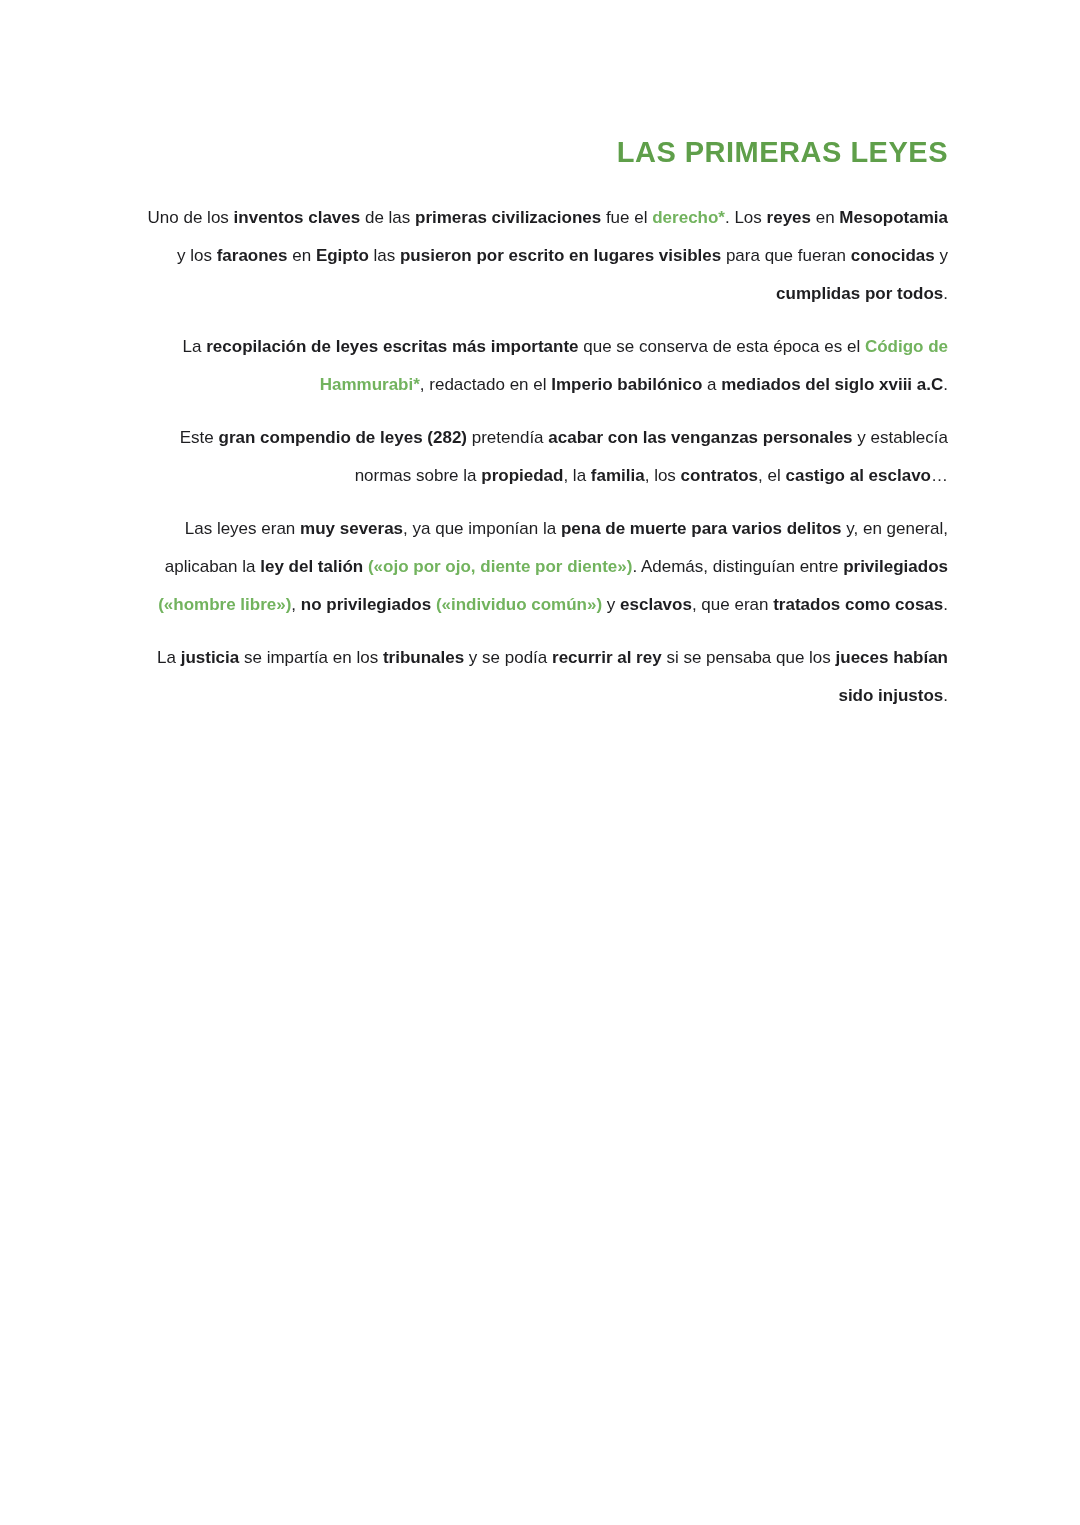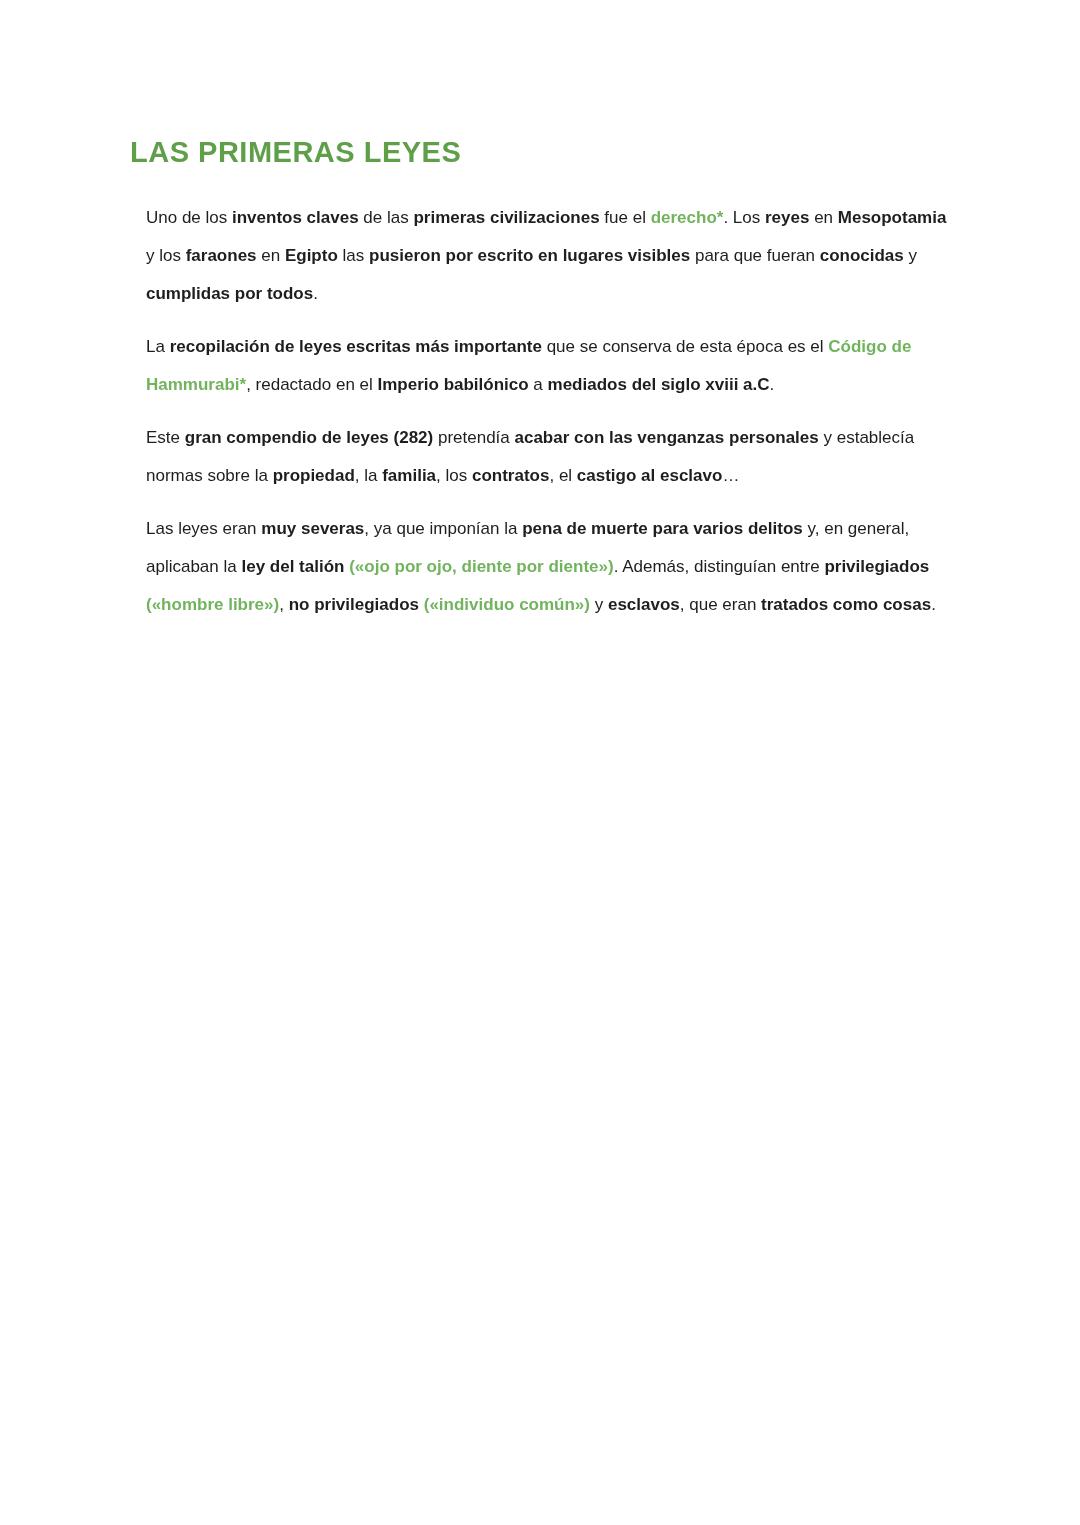--- a/index.html
+++ b/index.html
@@ -15,20 +15,21 @@
     font-family: "Liberation Sans", "DejaVu Sans", sans-serif;
     color: var(--text-color, #1e1e21);
     box-sizing: border-box;
     overflow: hidden;
   }
   .content {
     position: absolute;
     top: 136px;
     left: 130px;
     width: 818px;
+    text-align: right;
   }
   .doc-title {
     margin: 0 0 30px 0;
     font-size: 29px;
     font-weight: 800;
     letter-spacing: 0.5px;
     color: var(--title-green, #5f9f4a);
   }
   .doc-body p {
     margin: 0 0 15px 16px;
@@ -45,15 +46,16 @@
 <body>
 
 <div class="page" style="--title-green: #5f9f4a; --accent-green: #72b35e; --text-color: #1e1e21; background: rgb(255, 255, 255);">
   <div class="content">
     <h1 class="doc-title">LAS PRIMERAS LEYES</h1>
     <div class="doc-body">
         <p><span class="seg-r">Uno de los </span><span class="seg-b">inventos claves</span><span class="seg-r"> de las </span><span class="seg-b">primeras civilizaciones</span><span class="seg-r"> fue el </span><span class="seg-g">derecho*</span><span class="seg-r">. Los </span><span class="seg-b">reyes</span><span class="seg-r"> en </span><span class="seg-b">Mesopotamia</span><span class="seg-r"> y los </span><span class="seg-b">faraones</span><span class="seg-r"> en </span><span class="seg-b">Egipto</span><span class="seg-r"> las </span><span class="seg-b">pusieron por escrito en lugares visibles</span><span class="seg-r"> para que fueran </span><span class="seg-b">conocidas</span><span class="seg-r"> y </span><span class="seg-b">cumplidas por todos</span><span class="seg-r">.</span></p>
         <p><span class="seg-r">La </span><span class="seg-b">recopilación de leyes escritas más importante</span><span class="seg-r"> que se conserva de esta época es el </span><span class="seg-g">Código de Hammurabi*</span><span class="seg-r">, redactado en el </span><span class="seg-b">Imperio babilónico</span><span class="seg-r"> a </span><span class="seg-b">mediados del siglo xviii a.C</span><span class="seg-r">.</span></p>
         <p><span class="seg-r">Este </span><span class="seg-b">gran compendio de leyes (282)</span><span class="seg-r"> pretendía </span><span class="seg-b">acabar con las venganzas personales</span><span class="seg-r"> y establecía normas sobre la </span><span class="seg-b">propiedad</span><span class="seg-r">, la </span><span class="seg-b">familia</span><span class="seg-r">, los </span><span class="seg-b">contratos</span><span class="seg-r">, el </span><span class="seg-b">castigo al esclavo</span><span class="seg-r">…</span></p>
         <p><span class="seg-r">Las leyes eran </span><span class="seg-b">muy severas</span><span class="seg-r">, ya que imponían la </span><span class="seg-b">pena de muerte para varios delitos</span><span class="seg-r"> y, en general, aplicaban la </span><span class="seg-b">ley del talión </span><span class="seg-g">(«ojo por ojo, diente por diente»)</span><span class="seg-r">. Además, distinguían entre </span><span class="seg-b">privilegiados </span><span class="seg-g">(«hombre libre»)</span><span class="seg-r">, </span><span class="seg-b">no privilegiados </span><span class="seg-g">(«individuo común»)</span><span class="seg-r"> y </span><span class="seg-b">esclavos</span><span class="seg-r">, que eran </span><span class="seg-b">tratados como cosas</span><span class="seg-r">.</span></p>
+        <p><span class="seg-r">La </span><span class="seg-b">justicia</span><span class="seg-r"> se impartía en los </span><span class="seg-b">tribunales</span><span class="seg-r"> y se podía </span><span class="seg-b">recurrir al rey</span><span class="seg-r"> si se pensaba que los </span><span class="seg-b">jueces habían sido injustos</span><span class="seg-r">.</span></p>
       </div>
   </div>
 </div>
 
 </body></html>

